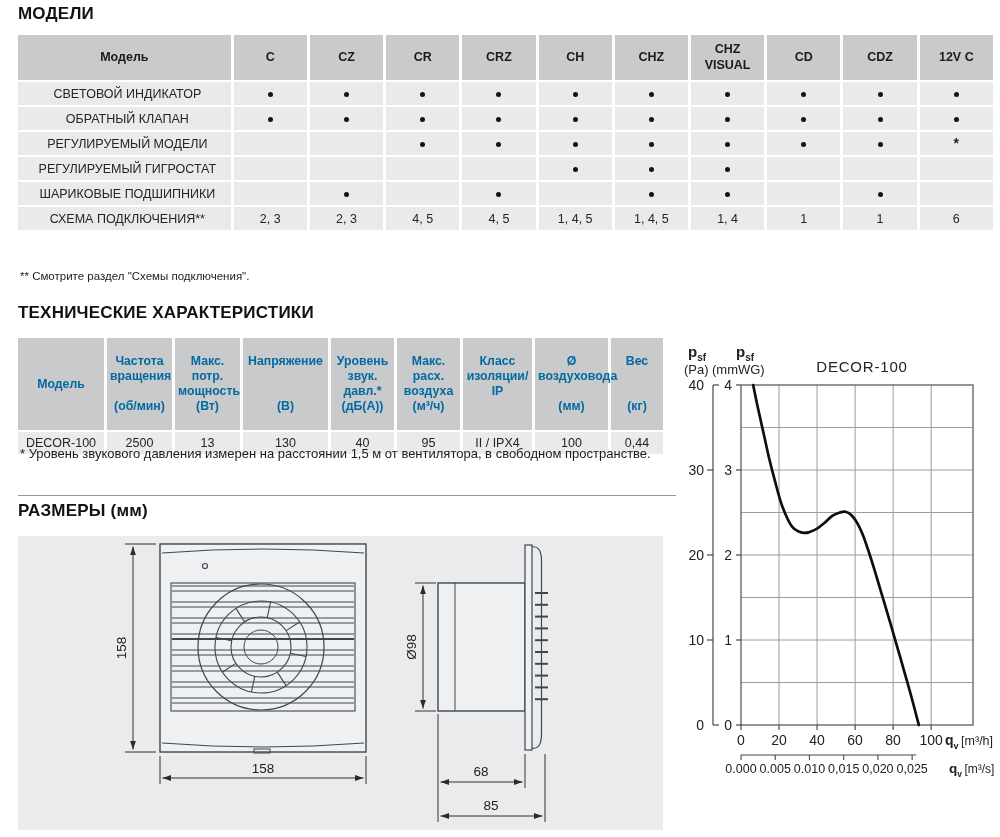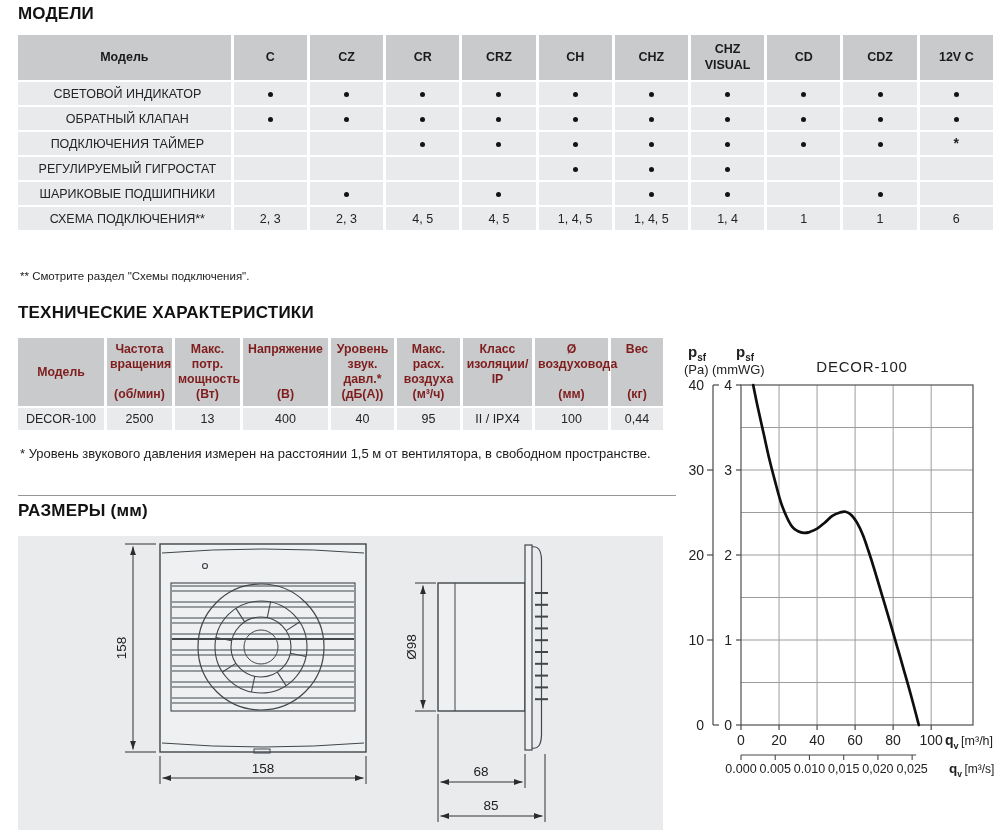--- a/index.html
+++ b/index.html
@@ -9,21 +9,21 @@
   table{border-collapse:separate;border-spacing:3px 2px;table-layout:fixed;}
   .models-table{position:absolute;left:7px;top:33px;width:981px;}
   .models-table th{background:#c8cacc;font-size:12.5px;font-weight:700;text-align:center;vertical-align:middle;height:43px;padding:1px 2px;color:#1b1b1b;line-height:1.25;}
   .models-table td{background:#e9eaeb;font-size:12.5px;height:21px;padding:1px 2px;color:#242424;}
   .models-table td.lbl{text-align:center;padding-left:8px;white-space:nowrap;}
   .models-table td.val{text-align:center;}
   .dot{display:inline-block;width:5px;height:5px;border-radius:50%;background:#131313;vertical-align:middle;}
   .star{font-size:14px;font-weight:700;line-height:8px;}
   .fnotes{position:absolute;left:12px;top:268px;font-size:11.5px;line-height:1.5;color:#1c1c1c;}
   .tech-table{position:absolute;left:7px;top:336px;width:648px;}
-  .tech-table th{background:#c8cacc;font-size:12.3px;font-weight:700;text-align:center;vertical-align:middle;padding:4px 3px;color:#7f1d1d;}
+  .tech-table th{background:#c8cacc;font-size:12.3px;font-weight:700;text-align:center;vertical-align:middle;padding:16px 3px;color:#0369a1;}
   .tech-table .hw{display:flex;flex-direction:column;justify-content:space-between;height:60px;line-height:1.2;}
   .tech-table .hw.center{justify-content:center;}
   .tech-table td{background:#e9eaeb;font-size:12.5px;height:20px;text-align:center;padding:1px 2px;color:#242424;}
   .tech-fnote{position:absolute;left:12px;top:446px;font-size:13px;color:#1c1c1c;}
   .divider{position:absolute;left:10px;top:495px;width:658px;height:1px;background:#94979a;}
   .drawing-box{position:absolute;left:10px;top:536px;width:645px;height:294px;background:#eaebed;}
   .dims-svg text{font-family:"Liberation Sans",sans-serif;font-size:13.5px;fill:#1d1d1f;}
   .chart-svg{position:absolute;left:660px;top:330px;}
   .chart-svg text{font-family:"Liberation Sans",sans-serif;fill:#222;}
 </style>
@@ -84,21 +84,21 @@
           <td class="val"><span class="dot"></span></td>
           <td class="val"><span class="dot"></span></td>
           <td class="val"><span class="dot"></span></td>
           <td class="val"><span class="dot"></span></td>
           <td class="val"><span class="dot"></span></td>
           <td class="val"><span class="dot"></span></td>
           <td class="val"><span class="dot"></span></td>
           <td class="val"><span class="dot"></span></td>
         </tr>
         <tr>
-          <td class="lbl">ПОДКЛЮЧЕНИЯ ТАЙМЕР</td>
+          <td class="lbl">РЕГУЛИРУЕМЫЙ МОДЕЛИ</td>
           <td class="val"></td>
           <td class="val"></td>
           <td class="val"><span class="dot"></span></td>
           <td class="val"><span class="dot"></span></td>
           <td class="val"><span class="dot"></span></td>
           <td class="val"><span class="dot"></span></td>
           <td class="val"><span class="dot"></span></td>
           <td class="val"><span class="dot"></span></td>
           <td class="val"><span class="dot"></span></td>
           <td class="val"><span class="star">*</span></td>
@@ -217,21 +217,21 @@
               <span>(кг)</span>
             </div>
           </th>
         </tr>
       </thead>
     <tbody>
         <tr id="tech-row">
           <td>DECOR-100</td>
           <td>2500</td>
           <td>13</td>
-          <td>400</td>
+          <td>130</td>
           <td>40</td>
           <td>95</td>
           <td>II / IPX4</td>
           <td>100</td>
           <td>0,44</td>
         </tr>
       </tbody>
   </table>
 
   <div class="tech-fnote">* Уровень звукового давления измерен на расстоянии 1,5 м от вентилятора, в свободном пространстве.</div>

